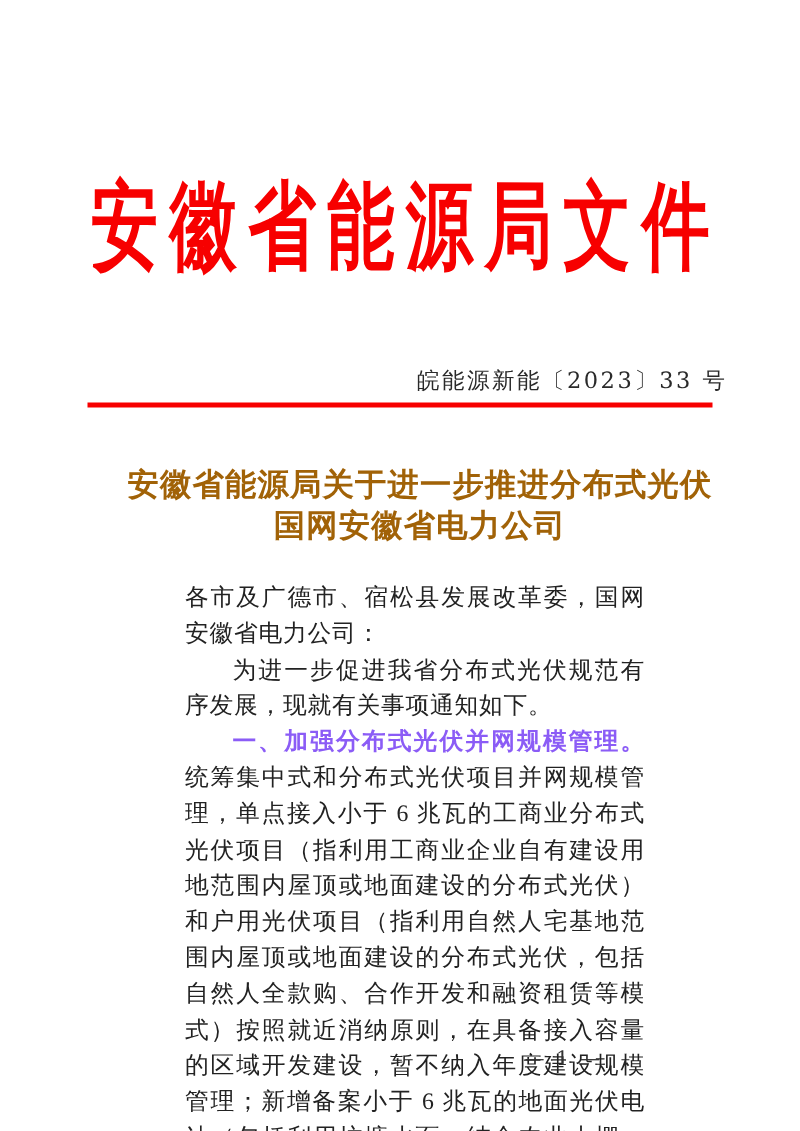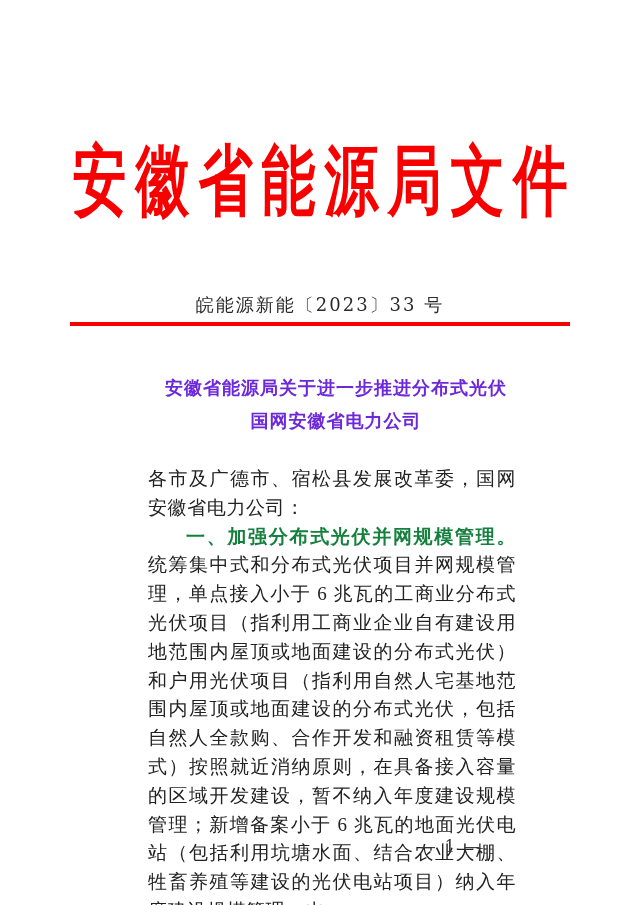--- a/index.html
+++ b/index.html
@@ -28,62 +28,62 @@
     letter-spacing: 9px;
     text-indent: 9px;
     white-space: nowrap;
     transform: scaleY(1.42);
     transform-origin: 50% 50%;
   }
 
   
   .doc-number {
     margin-top: 72px;
-    text-align: center;
+    text-align: right;
     font-size: 18px;
     line-height: 22px;
     letter-spacing: 2px;
     color: #2a2a2a;
   }
 
   
   .red-divider {
     width: 500px;
     height: 4px;
     margin: 6px auto 0 auto;
     background: #f70000;
   }
 
   
   .notice-title {
     margin-top: 45px;
     text-align: center;
     font-weight: bold;
-    font-size: 18px;
+    font-size: 25px;
     line-height: 33px;
     letter-spacing: 1px;
-    color: #6d28d9;
+    color: #a16207;
     padding-left: 32px;
   }
 
   
   .body-text {
     margin: 28px 66px 0 90px;
     font-size: 19px;
     line-height: 28.8px;
     letter-spacing: 0.6px;
     text-align: justify;
     text-justify: inter-ideograph;
     word-break: break-all;
     color: #222222;
     font-family: Liberation Serif, serif;
   }
   .body-text p { margin: 0; }
   .body-text p.indented { text-indent: 2em; }
-  .section-heading { font-weight: bold; color: #15803d; }
+  .section-heading { font-weight: bold; color: #8b5cf6; }
 
   
   .page-number {
     position: absolute;
     top: 821px;
     right: 100px;
     font-size: 16px;
     letter-spacing: 2px;
     color: #333333;
   }
@@ -99,18 +99,19 @@
 
   <div class="red-divider"></div>
 
   <div class="notice-title">
     <div>安徽省能源局关于进一步推进分布式光伏</div>
     <div>国网安徽省电力公司</div>
   </div>
 
   <div class="body-text">
     <p>各市及广德市、宿松县发展改革委，国网安徽省电力公司：</p>
+    <p class="indented">为进一步促进我省分布式光伏规范有序发展，现就有关事项通知如下。</p>
     <p class="indented"><span class="section-heading">一、加强分布式光伏并网规模管理。</span><span>统筹集中式和分布式光伏项目并网规模管理，单点接入小于 6 兆瓦的工商业分布式光伏项目（指利用工商业企业自有建设用地范围内屋顶或地面建设的分布式光伏）和户用光伏项目（指利用自然人宅基地范围内屋顶或地面建设的分布式光伏，包括自然人全款购、合作开发和融资租赁等模式）按照就近消纳原则，在具备接入容量的区域开发建设，暂不纳入年度建设规模管理；新增备案小于 6 兆瓦的地面光伏电站（包括利用坑塘水面、结合农业大棚、牲畜养殖等建设的光伏电站项目）纳入年度建设规模管理，未</span></p>
   </div>
 
   <div class="page-number">— 1 —</div>
 
 </div>
 
 </body></html>

